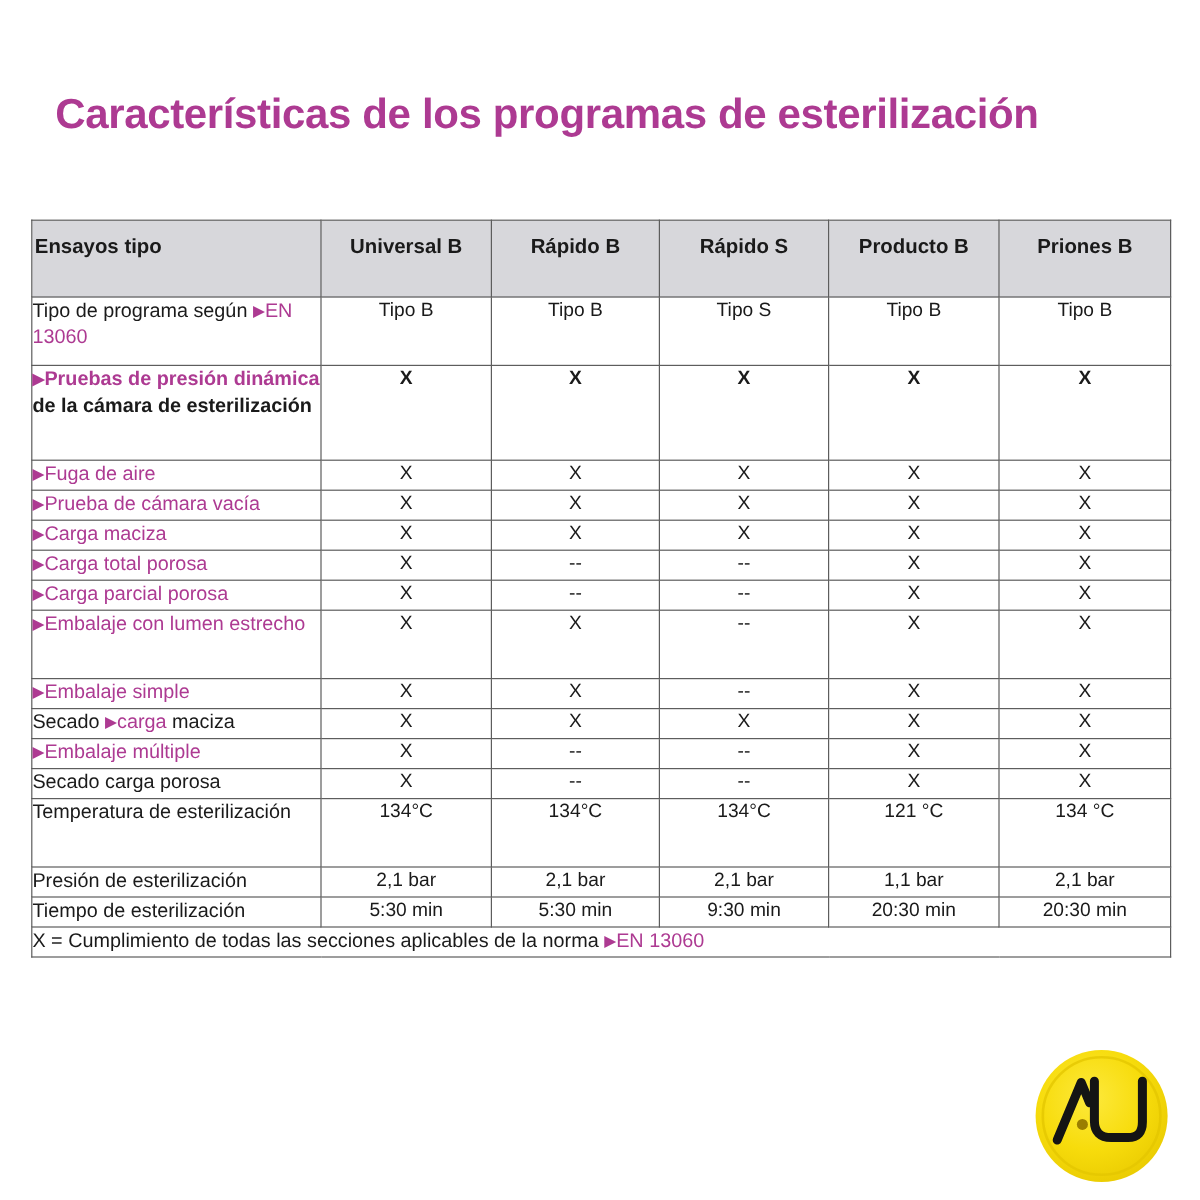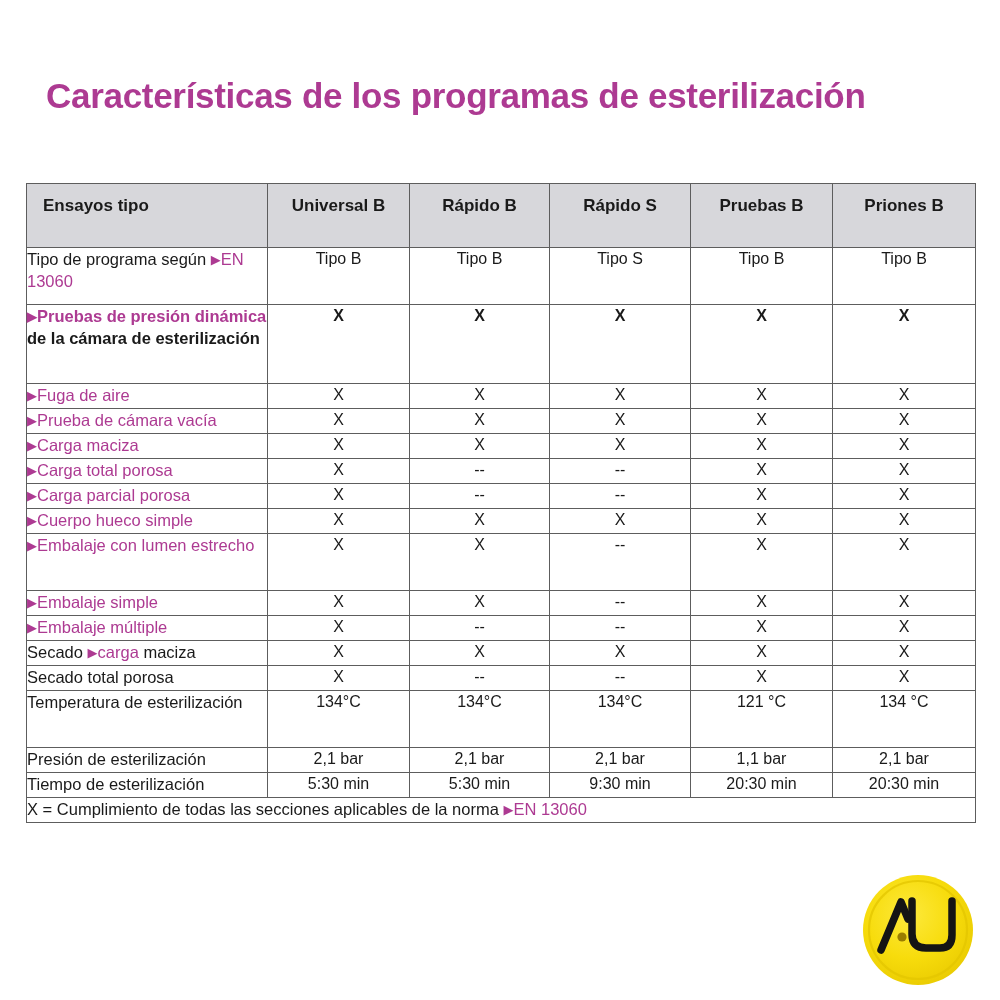--- a/index.html
+++ b/index.html
@@ -58,21 +58,21 @@
   
   thead th {
     background: #d7d7db !important;
     height: 63px;
     font-size: 17px;
     font-weight: bold;
     color: #1a1a1a;
   }
   th .hd-left {
     display: block;
-    padding: 12px 0 0 16px;
+    padding: 12px 0 0 2px;
     text-align: left;
   }
   th .hd-ctr {
     display: block;
     padding: 12px 0 0 0;
     text-align: center;
   }
 
   
   td.label {
@@ -147,21 +147,21 @@
         <th>
           <span class="hd-ctr">Universal B</span>
         </th>
         <th>
           <span class="hd-ctr">Rápido B</span>
         </th>
         <th>
           <span class="hd-ctr">Rápido S</span>
         </th>
         <th>
-          <span class="hd-ctr">Pruebas B</span>
+          <span class="hd-ctr">Producto B</span>
         </th>
         <th>
           <span class="hd-ctr">Priones B</span>
         </th>
       </tr>
     </thead>
     <tbody id="tbody">
         <tr class="r-tall">
           <td class="label"><span>Tipo de programa según </span><span class="arw">▶</span><span class="mag">EN 13060</span></td>
           <td class="val">Tipo B</td>
@@ -211,62 +211,54 @@
           <td class="val">X</td>
         </tr>
         <tr class="r-one">
           <td class="label"><span class="arw">▶</span><span class="mag">Carga parcial porosa</span></td>
           <td class="val">X</td>
           <td class="val">--</td>
           <td class="val">--</td>
           <td class="val">X</td>
           <td class="val">X</td>
         </tr>
-        <tr class="r-one">
-          <td class="label"><span class="arw">▶</span><span class="mag">Cuerpo hueco simple</span></td>
-          <td class="val">X</td>
-          <td class="val">X</td>
-          <td class="val">X</td>
-          <td class="val">X</td>
-          <td class="val">X</td>
-        </tr>
         <tr class="r-tall">
           <td class="label"><span class="arw">▶</span><span class="mag">Embalaje con lumen estrecho</span></td>
           <td class="val">X</td>
           <td class="val">X</td>
           <td class="val">--</td>
           <td class="val">X</td>
           <td class="val">X</td>
         </tr>
         <tr class="r-one">
           <td class="label"><span class="arw">▶</span><span class="mag">Embalaje simple</span></td>
           <td class="val">X</td>
           <td class="val">X</td>
           <td class="val">--</td>
           <td class="val">X</td>
           <td class="val">X</td>
         </tr>
         <tr class="r-one">
+          <td class="label"><span>Secado </span><span class="arw">▶</span><span class="mag">carga</span><span> maciza</span></td>
+          <td class="val">X</td>
+          <td class="val">X</td>
+          <td class="val">X</td>
+          <td class="val">X</td>
+          <td class="val">X</td>
+        </tr>
+        <tr class="r-one">
           <td class="label"><span class="arw">▶</span><span class="mag">Embalaje múltiple</span></td>
           <td class="val">X</td>
           <td class="val">--</td>
           <td class="val">--</td>
           <td class="val">X</td>
           <td class="val">X</td>
         </tr>
         <tr class="r-one">
-          <td class="label"><span>Secado </span><span class="arw">▶</span><span class="mag">carga</span><span> maciza</span></td>
-          <td class="val">X</td>
-          <td class="val">X</td>
-          <td class="val">X</td>
-          <td class="val">X</td>
-          <td class="val">X</td>
-        </tr>
-        <tr class="r-one">
-          <td class="label"><span>Secado total porosa</span></td>
+          <td class="label"><span>Secado carga porosa</span></td>
           <td class="val">X</td>
           <td class="val">--</td>
           <td class="val">--</td>
           <td class="val">X</td>
           <td class="val">X</td>
         </tr>
         <tr class="r-tall">
           <td class="label"><span>Temperatura de esterilización</span></td>
           <td class="val">134°C</td>
           <td class="val">134°C</td>

